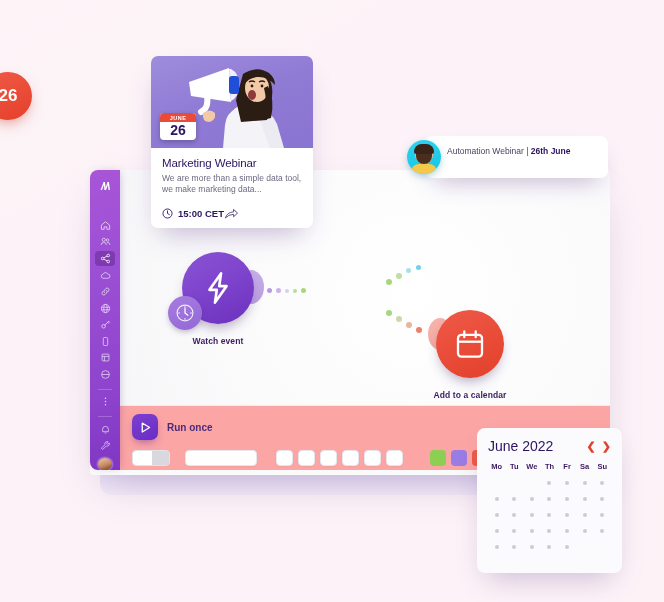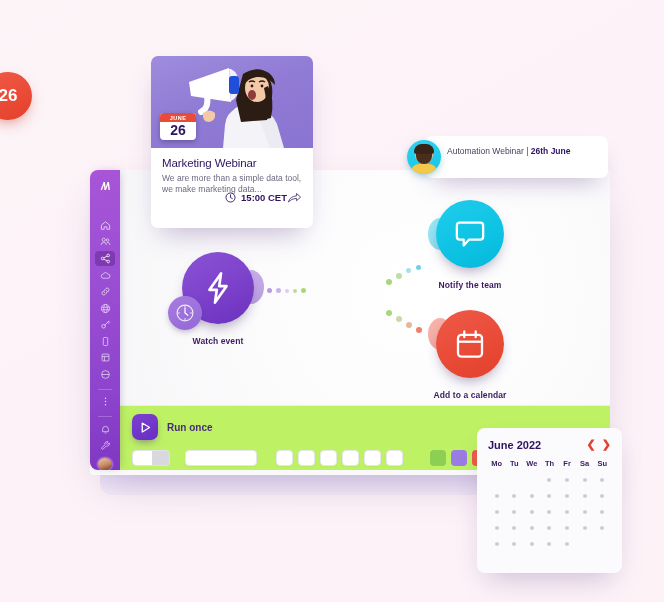--- a/index.html
+++ b/index.html
@@ -123,21 +123,21 @@
     left: -14px; bottom: -6px;
     display: flex; align-items: center; justify-content: center;
     box-shadow: 0 3px 7px -2px rgba(60,30,90,.4);
   }
 
   
   #toolbar {
     position: absolute;
     left: 120px; top: 405px;
     width: 490px; height: 65px;
-    background: #bef264;
+    background: #fca5a5;
     border-top: 1px solid #ececf1;
     padding: 8px 0 0 12px;
   }
   .run-row { display: flex; align-items: center; gap: 9px; }
   .run-btn {
     width: 26px; height: 26px; border-radius: 7px;
     background: linear-gradient(155deg,#7b3fd0 0%,#6a2dc4 100%);
     display: flex; align-items: center; justify-content: center;
     box-shadow: 0 4px 8px -3px rgba(90,40,160,.6);
   }
@@ -188,22 +188,22 @@
     padding: 2px 0 1.5px;
   }
   .date-chip .d {
     color: #2c1460; font-size: 14px; font-weight: 700;
     padding: 1px 0 3px; line-height: 1;
   }
   #webinar-body { padding: 9px 11px 0 11px; }
   .wb-title { font-size: 11.5px; font-weight: 400; color: #2c1460; letter-spacing: -.1px; }
   .wb-desc { font-size: 8.5px; color: #6e6880; line-height: 1.35; margin-top: 4px; }
   .wb-foot {
-    position: absolute; left: 11px; right: 11px; bottom: 24px;
-    display: flex; align-items: center; justify-content: flex-end;
+    position: absolute; left: 11px; right: 11px; bottom: 8px;
+    display: flex; align-items: center; justify-content: flex-start;
   }
   .wb-time { display: flex; align-items: center; gap: 5px; font-size: 9.5px; font-weight: 700; color: #2c1460; }
 
   
   #toast {
     position: absolute;
     left: 425px; top: 136px;
     width: 183px; height: 42px;
     background: #fff;
     border-radius: 7px;
@@ -238,21 +238,21 @@
     left: 477px; top: 428px;
     width: 145px; height: 145px;
     background: #fbfafc;
     border-radius: 8px;
     box-shadow: 0 14px 28px -10px rgba(90,50,130,.30);
     padding: 10px 11px;
     z-index: 22;
     overflow: hidden;
   }
   .cal-head { display: flex; align-items: center; justify-content: space-between; }
-  .cal-title { font-size: 11px; font-weight: 700; color: #2c1460; }
+  .cal-title { font-size: 14px; font-weight: 400; color: #2c1460; }
   .cal-nav { display: flex; gap: 6px; color: #e2402c; font-size: 11px; font-weight: 700; }
   .cal-dow { display: grid; grid-template-columns: repeat(7,1fr); margin-top: 8px; }
   .cal-dow span { font-size: 7.5px; font-weight: 700; color: #3b1a63; text-align: center; }
   .cal-grid { display: grid; grid-template-columns: repeat(7,1fr); grid-auto-rows: 16px; margin-top: 4px; }
   .cal-grid i { display: block; width: 4px; height: 4px; border-radius: 50%;
                 background: #cfc9d8; margin: 6px auto 0; }
   .cal-grid i.off { background: transparent; }
   #cal-today {
     position: absolute; left: -16px; top: 72px;
     width: 48px; height: 48px; border-radius: 50%;
@@ -308,29 +308,20 @@
             <circle cx="19.2" cy="12" r=".9" fill="#fff"></circle>
           <circle cx="12" cy="19.2" r=".9" fill="#fff"></circle>
             <circle cx="4.8" cy="12" r=".9" fill="#fff"></circle>
         </svg>
       </div>
     </div>
     <div class="node-label" style="top:84px;">Watch event</div>
   </div>
 
 
-  <div class="node" style="left:316px; top:30px;">
-    <div class="stub n-cyan" style="width:24px;height:32px;left:-8px;top:18px;"></div>
-    <div class="bubble n-cyan" style="width:68px;height:68px;">
-      <svg width="32" height="32" viewBox="0 0 28 28">
-        <path d="M5 4 H23 A2.5 2.5 0 0 1 25.5 6.5 V16.5 A2.5 2.5 0 0 1 23 19 H13 L8.5 24 V19 H5 A2.5 2.5 0 0 1 2.5 16.5 V6.5 A2.5 2.5 0 0 1 5 4 Z" fill="none" stroke="#fff" stroke-width="2" stroke-linejoin="round"></path>
-      </svg>
-    </div>
-    <div class="node-label" style="top:80px;">Notify the team</div>
-  </div>
 
   <div class="node" style="left:316px; top:140px;text-align:right;">
     <div class="stub n-red" style="width:24px;height:32px;left:-8px;top:8px;"></div>
     <div class="bubble n-red" style="width:68px;height:68px;">
       <svg width="32" height="32" viewBox="0 0 28 28">
         <rect x="3.5" y="6" width="21" height="19" rx="3" fill="none" stroke="#fff" stroke-width="2"></rect>
         <path d="M3.5 12 H24.5" stroke="#fff" stroke-width="2"></path>
         <path d="M9 3 V8 M19 3 V8" stroke="#fff" stroke-width="2" stroke-linecap="round"></path>
       </svg>
     </div>

